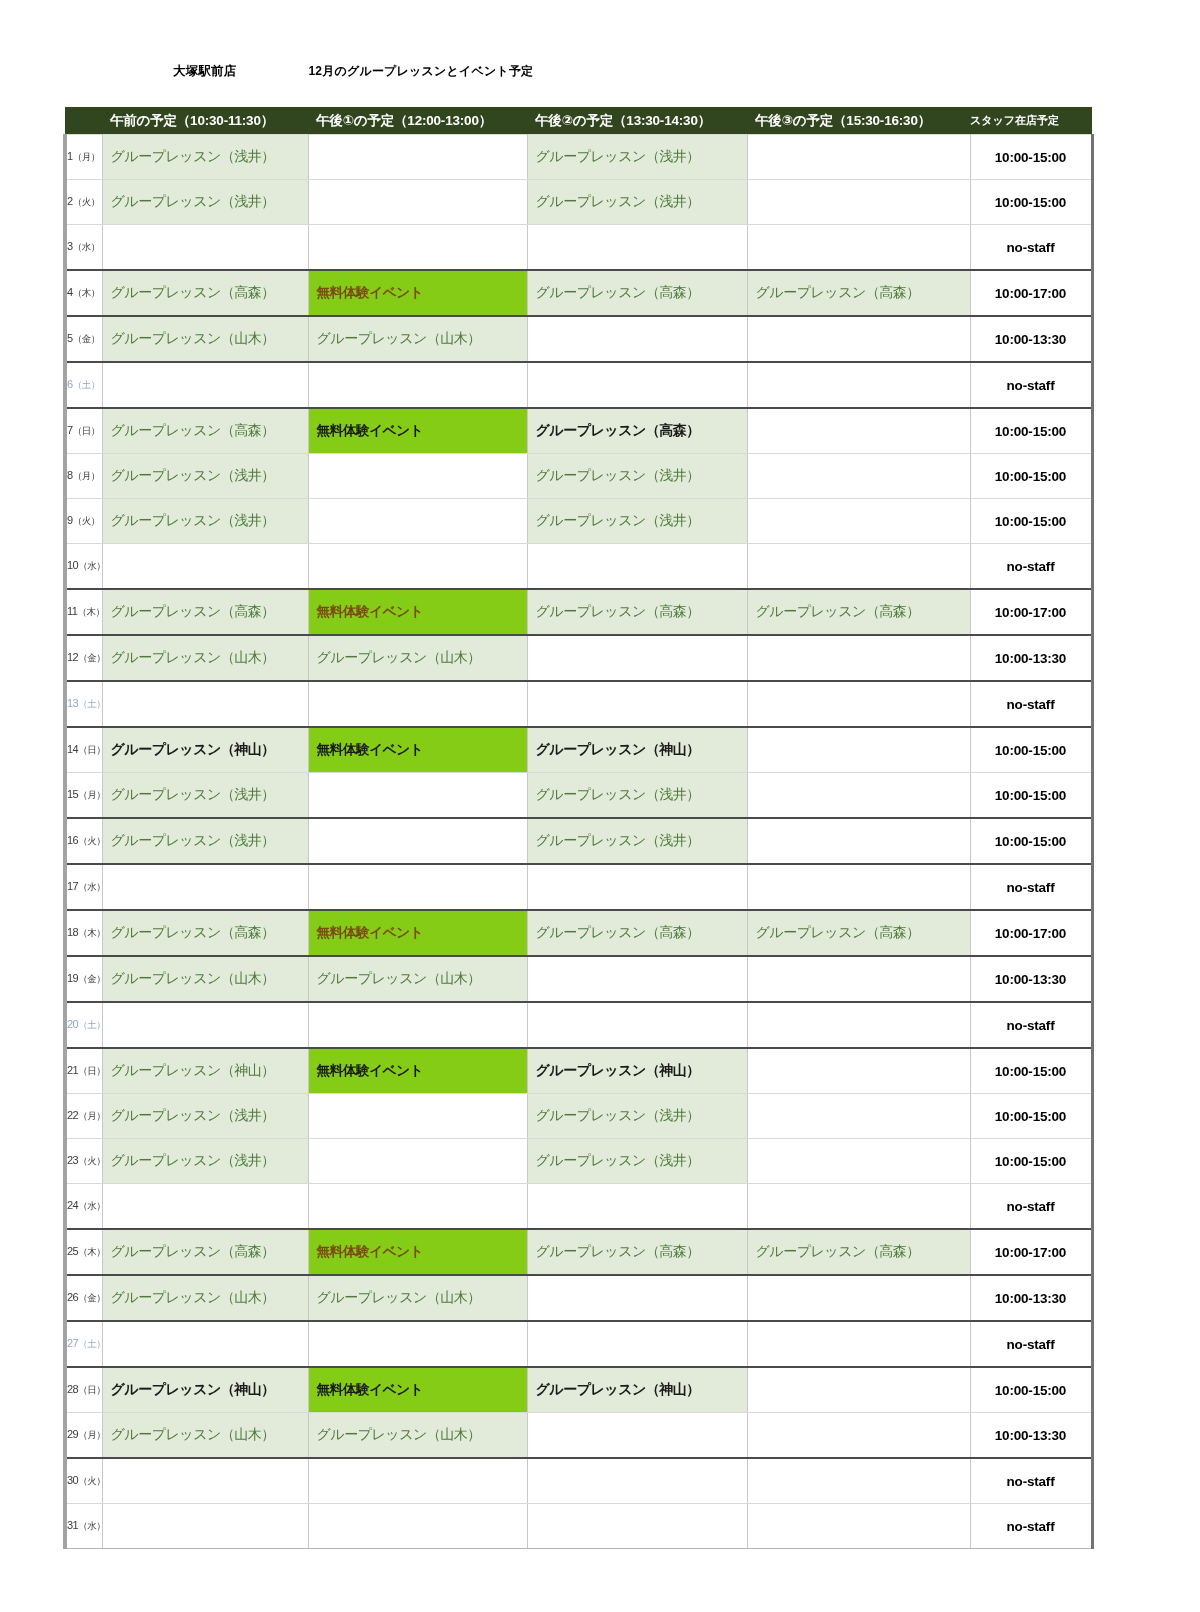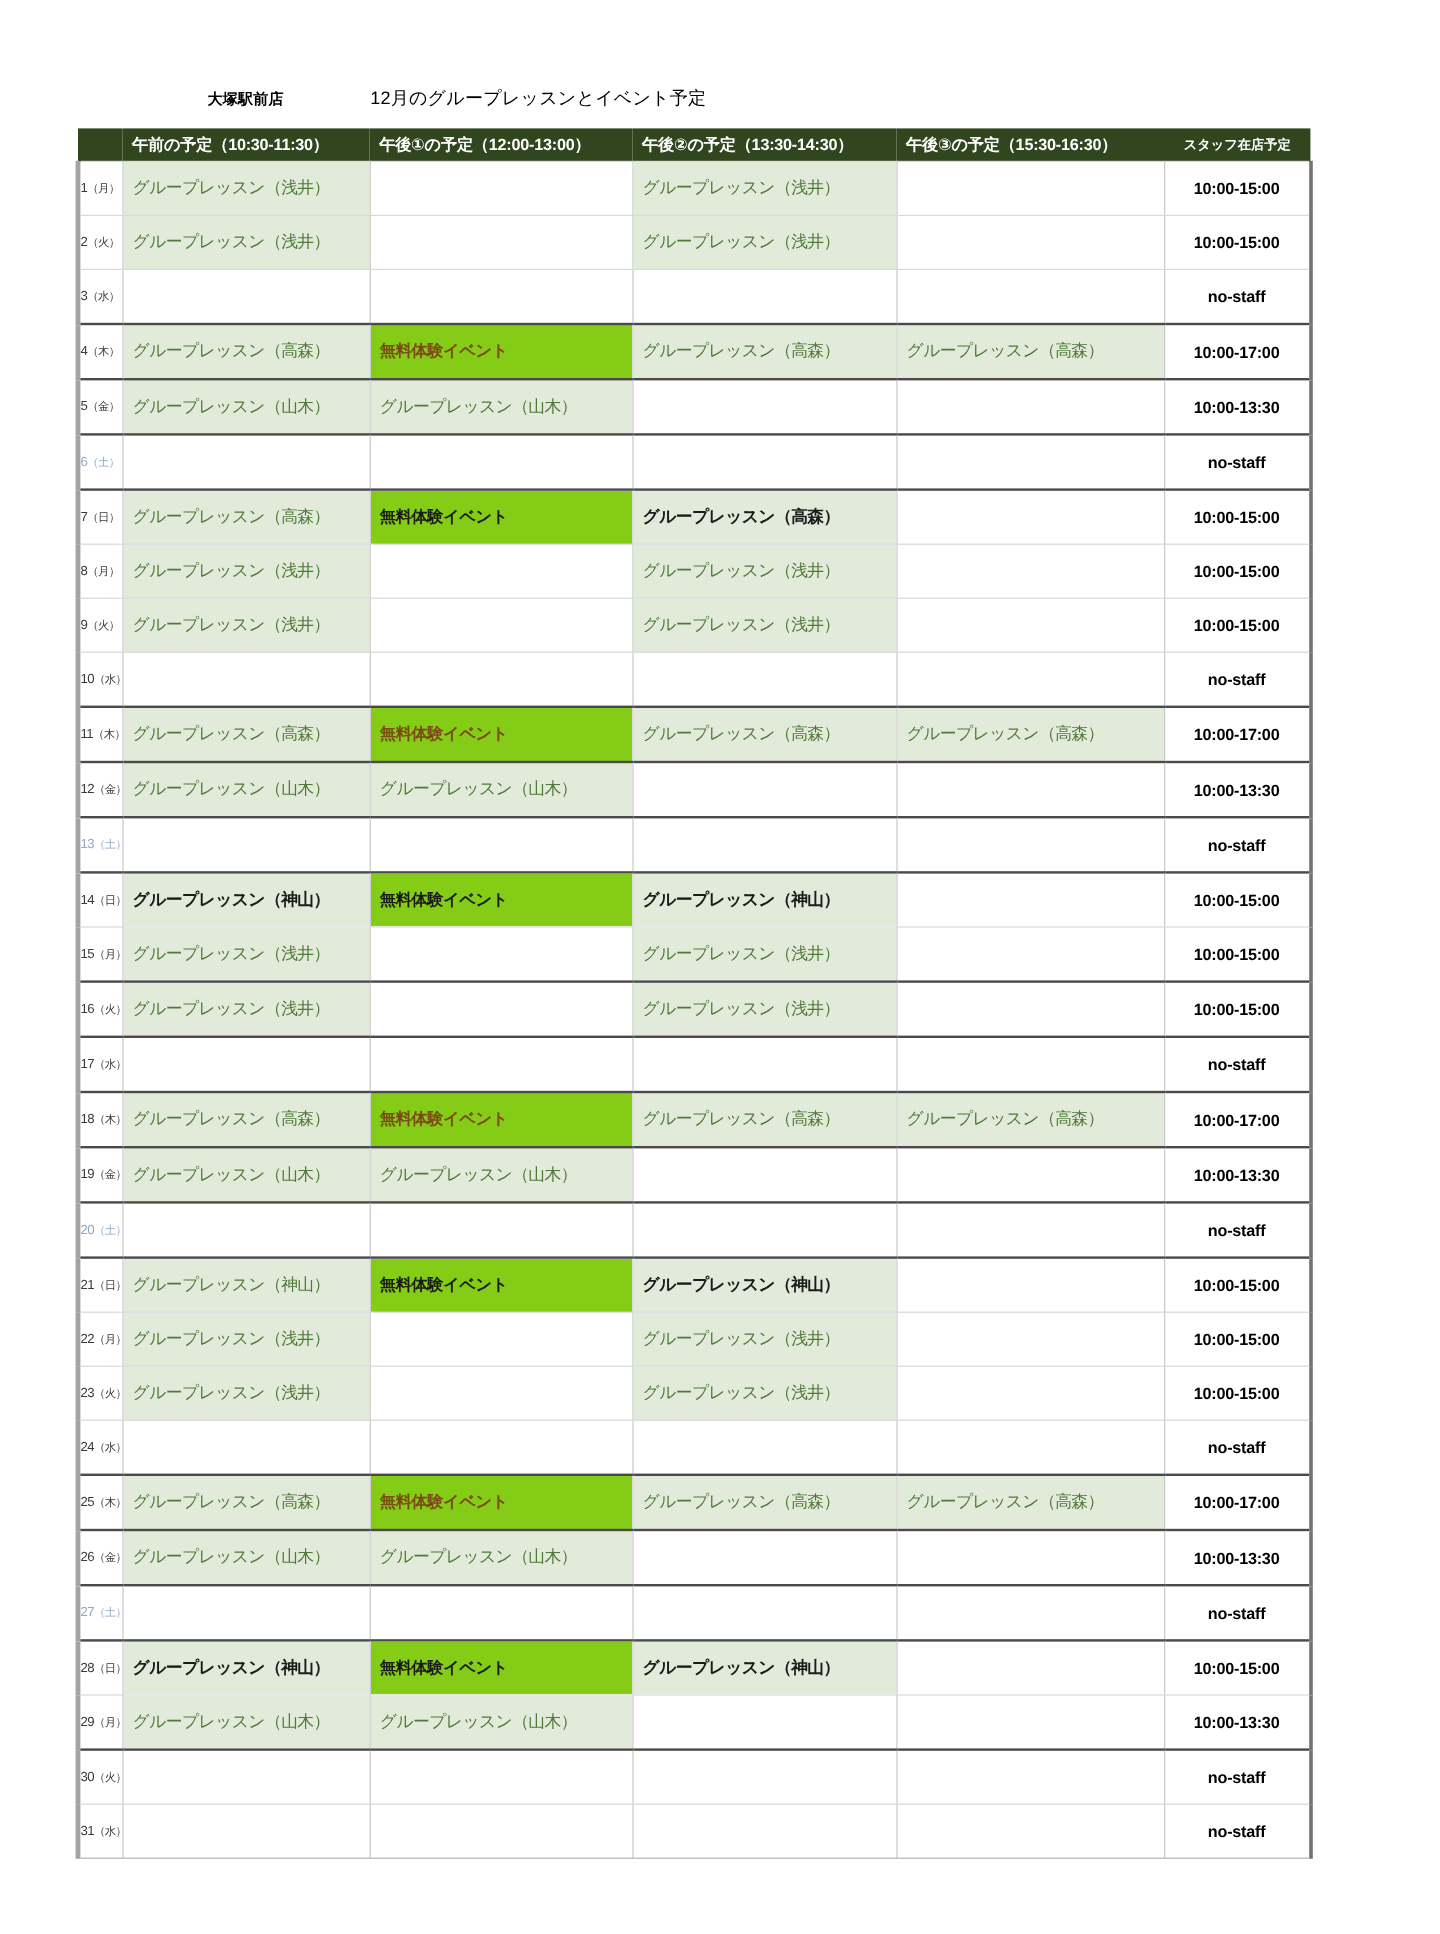--- a/index.html
+++ b/index.html
@@ -20,37 +20,37 @@
     position: relative;
     width: 1200px;
     height: 1612px;
     box-sizing: border-box;
   }
 
   
   .titlebar {
     position: absolute;
     left: 63px;
-    top: 68px;
+    top: 56px;
     width: 1027px;
     height: 24px;
     display: flex;
     align-items: flex-end;
   }
   .shop-name {
     margin-left: 110px;
     font-size: 12.5px;
     font-weight: bold;
     letter-spacing: 0.2px;
     white-space: nowrap;
   }
   .doc-title {
     margin-left: 72px;
-    font-size: 15px;
-    font-weight: normal;
+    font-size: 12px;
+    font-weight: bold;
     letter-spacing: 0.2px;
     white-space: nowrap;
   }
 
   
   .sched-wrap {
     position: absolute;
     left: 63px;
     top: 107px;
     width: 1027px;
@@ -78,21 +78,20 @@
     text-align: left;
     vertical-align: middle;
     white-space: nowrap;
     border: none;
     font-size: 13.5px;
     letter-spacing: -0.2px;
     margin-left: 10px;
   }
   thead th.h-day { padding: 0; }
   thead th.h-staff {
-    text-align: center;
     padding: 0;
     font-size: 11px;
     letter-spacing: 0px;
   }
 
   
   tbody td {
     height: 44px;
     vertical-align: middle;
     border-left: 1px solid #c8c8c8;

